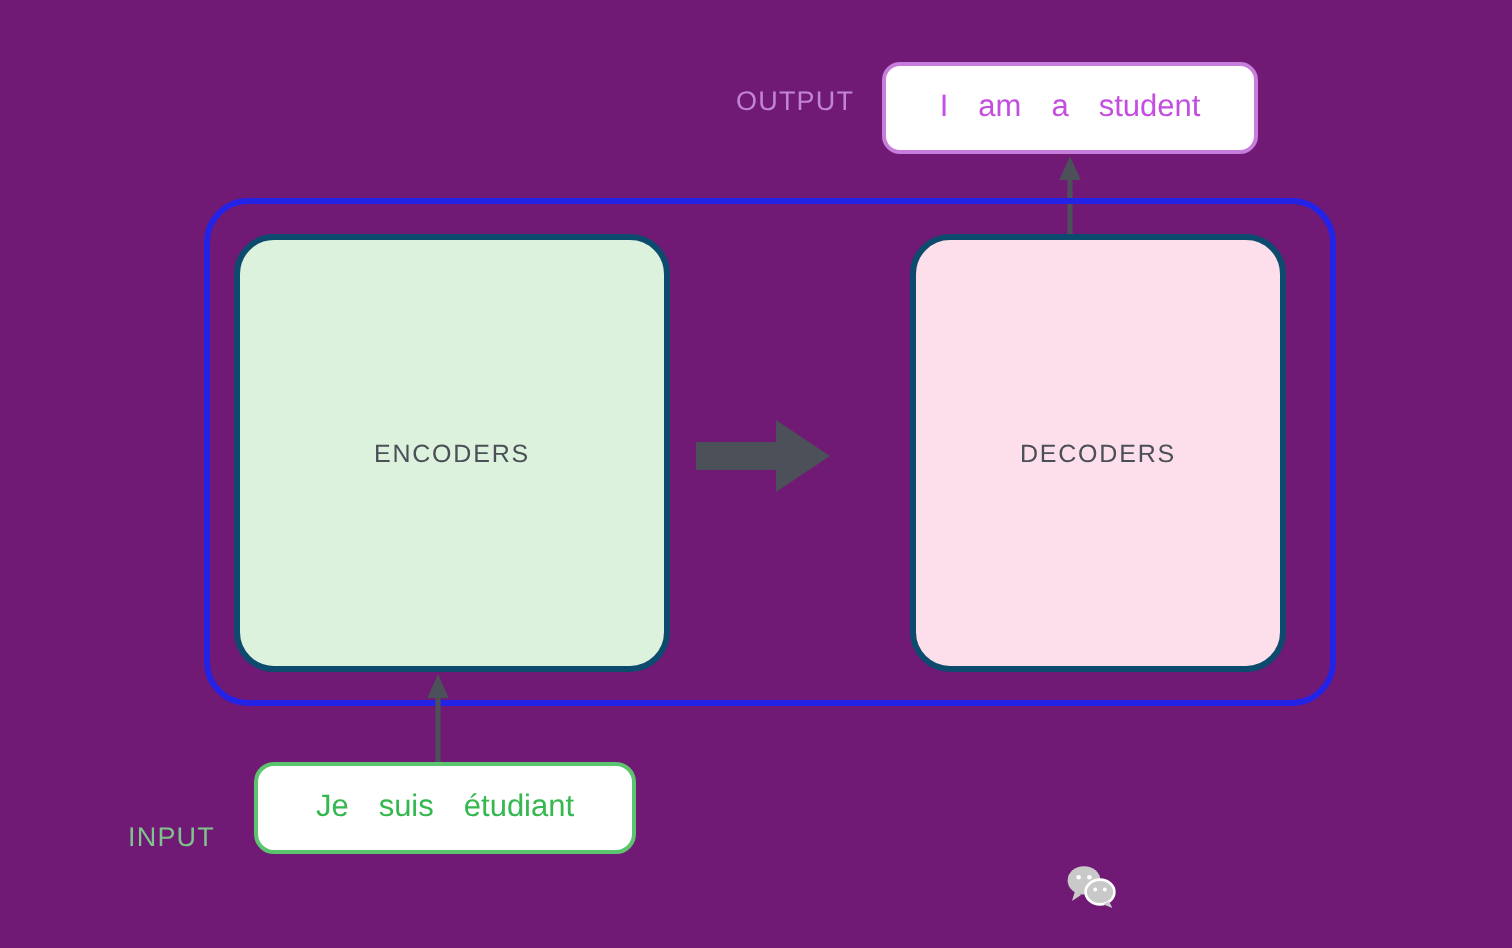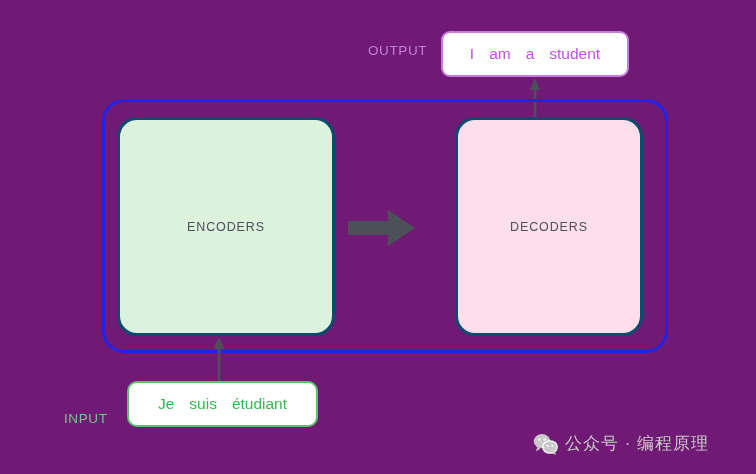--- a/index.html
+++ b/index.html
@@ -232,16 +232,15 @@
     <svg class="watermark-icon" viewBox="0 0 25 22">
       <ellipse cx="9" cy="8.2" rx="8.2" ry="7.1" fill="#c9c9c9"></ellipse>
       <polygon points="4.5,13.5 3,18.5 7.5,15.5" fill="#c9c9c9"></polygon>
       <ellipse cx="17" cy="14" rx="7.2" ry="6.2" fill="#c9c9c9" stroke="#ffffff" stroke-width="1.3"></ellipse>
       <polygon points="21.5,18.6 23.2,22 18.8,20.3" fill="#c9c9c9"></polygon>
       <circle cx="6.3" cy="6.6" r="1.15" fill="#ffffff"></circle>
       <circle cx="11.7" cy="6.6" r="1.15" fill="#ffffff"></circle>
       <circle cx="14.6" cy="12.7" r="1" fill="#ffffff"></circle>
       <circle cx="19.4" cy="12.7" r="1" fill="#ffffff"></circle>
     </svg>
-    <span class="watermark-text">公众号 · 编程原理</span>
   </div>
 
 </div>
 
 </body></html>

